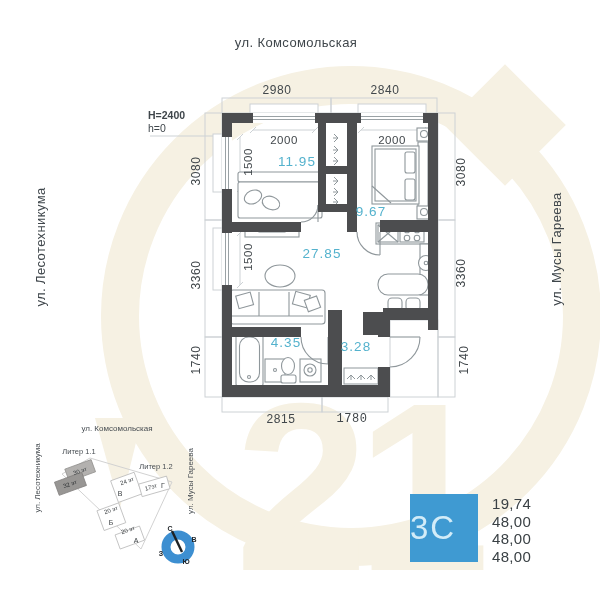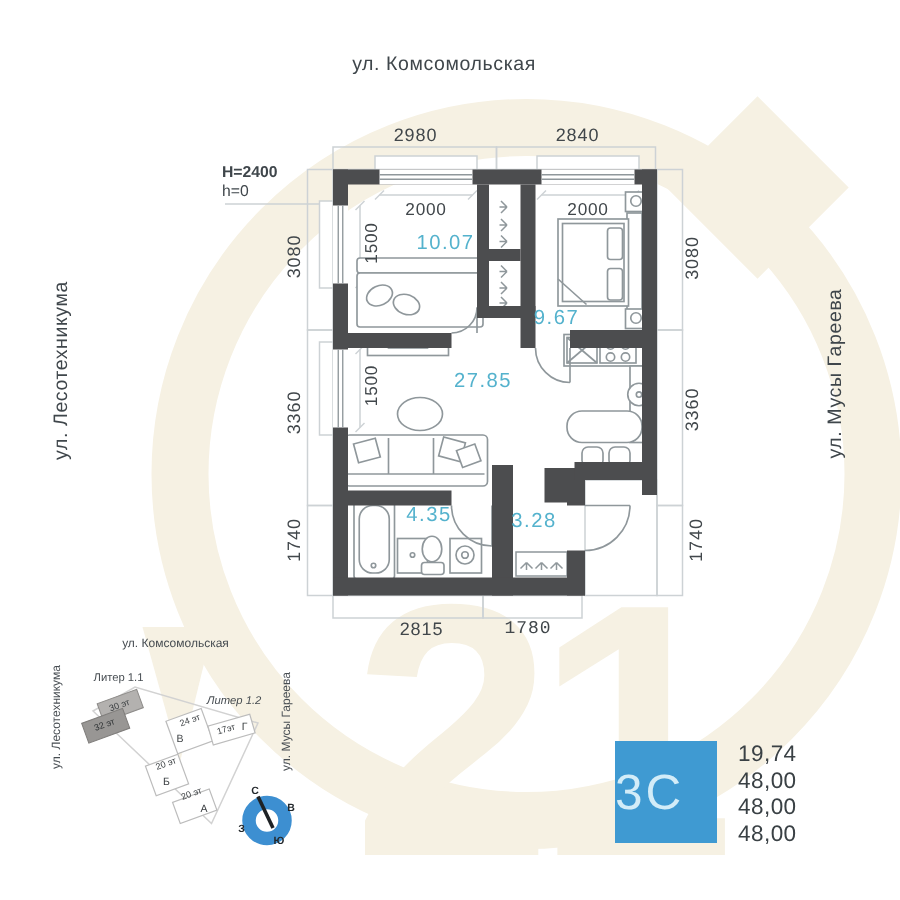--- a/index.html
+++ b/index.html
@@ -234,31 +234,31 @@
   <span class="lbl rot dim" style="left:196px;top:275px;">3360</span>
   <span class="lbl rot dim" style="left:196px;top:360px;">1740</span>
   <span class="lbl rot dim" style="left:461px;top:172px;">3080</span>
   <span class="lbl rot dim" style="left:461px;top:273px;">3360</span>
   <span class="lbl rot dim" style="left:464px;top:360px;">1740</span>
   <span class="lbl dimsm" style="left:284px;top:141px;">2000</span>
   <span class="lbl dimsm" style="left:392px;top:141px;">2000</span>
   <span class="lbl rot dimsm" style="left:249px;top:162px;">1500</span>
   <span class="lbl rot dimsm" style="left:249px;top:257px;">1500</span>
 
-  <span class="lbl area" style="left:297px;top:162px;">10.07</span>
+  <span class="lbl area" style="left:297px;top:162px;">11.95</span>
   <span class="lbl area" style="left:371px;top:212px;">9.67</span>
   <span class="lbl area" style="left:322px;top:254px;">27.85</span>
   <span class="lbl area" style="left:286px;top:343px;">4.35</span>
   <span class="lbl area" style="left:356px;top:347px;">3.28</span>
 
   <span class="lbl tiny" style="left:117px;top:429px;">ул. Комсомольская</span>
   <span class="lbl rot tiny" style="left:38px;top:478px;">ул. Лесотехникума</span>
   <span class="lbl rot tiny" style="left:191px;top:481px;">ул. Мусы Гареева</span>
   <span class="lbl tiny" style="left:79px;top:452px;font-size:7.5px;">Литер 1.1</span>
-  <span class="lbl tiny" style="left:156px;top:467px;font-size:7.5px;font-style:italic;">Литер 1.2</span>
+  <span class="lbl tiny" style="left:156px;top:467px;font-size:7.5px;">Литер 1.2</span>
   <span class="lbl xtiny" style="left:80px;top:471px;transform:translate(-50%,-50%) rotate(-20deg);">30 эт</span>
   <span class="lbl xtiny" style="left:70px;top:484px;transform:translate(-50%,-50%) rotate(-20deg);color:#2f3335;">32 эт</span>
   <span class="lbl xtiny" style="left:127px;top:481px;transform:translate(-50%,-50%) rotate(-20deg);">24 эт</span>
   <span class="lbl blet" style="left:120px;top:493px;">В</span>
   <span class="lbl xtiny" style="left:151px;top:487px;transform:translate(-50%,-50%) rotate(-16deg);">17эт</span>
   <span class="lbl blet" style="left:163px;top:485px;">Г</span>
   <span class="lbl xtiny" style="left:111px;top:510px;transform:translate(-50%,-50%) rotate(-20deg);">20 эт</span>
   <span class="lbl blet" style="left:111px;top:522px;">Б</span>
   <span class="lbl xtiny" style="left:128px;top:530px;transform:translate(-50%,-50%) rotate(-20deg);">20 эт</span>
   <span class="lbl blet" style="left:136px;top:540px;">А</span>

